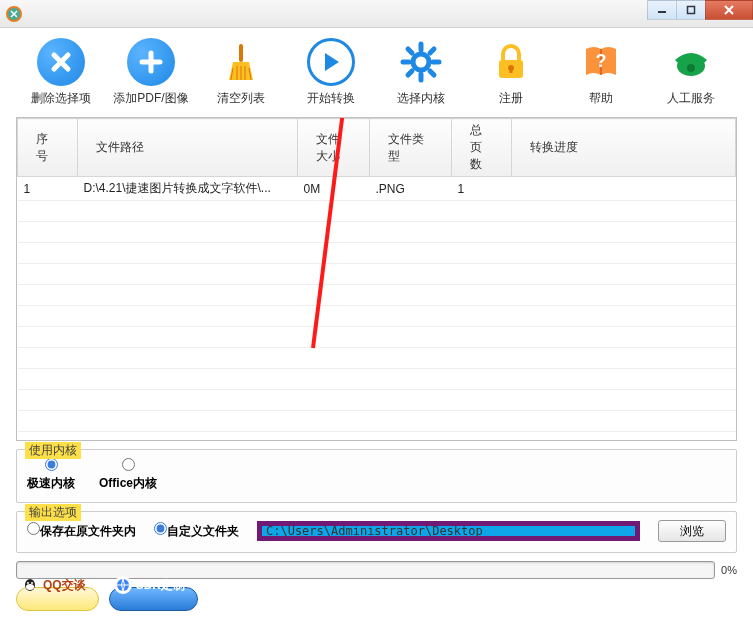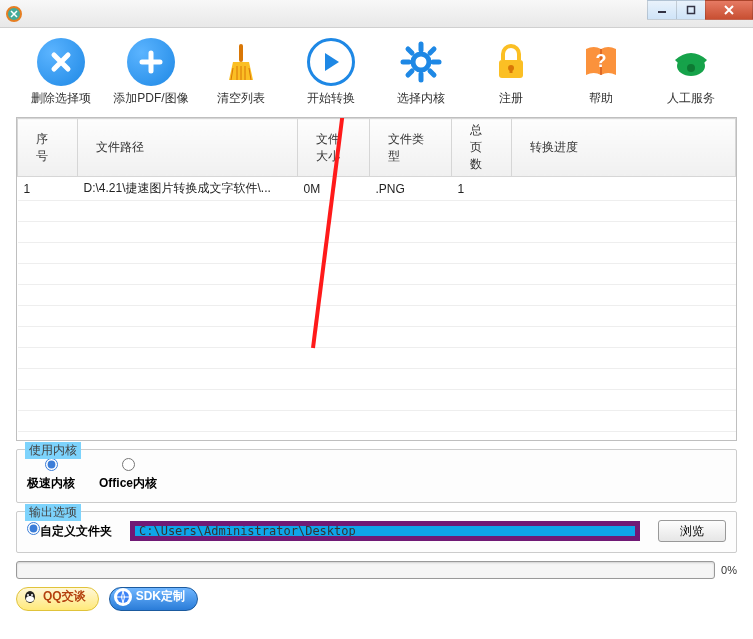--- a/index.html
+++ b/index.html
@@ -16,31 +16,31 @@
 .tool-icon { width: 48px; height: 48px; border-radius: 50%; display: flex; align-items: center; justify-content: center; margin-bottom: 4px; }
 .tool-label { font-size: 12px; color: #333; }
 .content { padding: 4px 16px 0; }
 .table-wrap { border: 1px solid #bfbfbf; height: 324px; overflow: hidden; background: #fff; position: relative; }
 table { width: 100%; border-collapse: collapse; font-family: SimSun, sans-serif; font-size: 12px; }
 th { background: linear-gradient(#fdfdfd,#f0f0f0); border: 1px solid #d6d6d6; text-align: left; padding: 3px 18px; font-weight: normal; color: #333; height: 20px; }
 td { border-bottom: 1px solid #eee; padding: 3px 6px; height: 18px; color: #222; }
 tbody tr { height: 18px; }
 .empty-row td { border-bottom: 1px solid #eee; }
 .section { border: 1px solid #ccc; margin: 8px 16px 0; padding: 8px 10px 10px; position: relative; background: #fdfdfd; border-radius: 2px; }
-.section-title { position: absolute; top: -8px; left: 8px; background: #7dd3fc; padding: 0 4px; color: #444; font-size: 12px; }
+.section-title { position: absolute; top: -8px; left: 8px; background: #fde047; padding: 0 4px; color: #444; font-size: 12px; }
 .radio-row { display: flex; align-items: center; gap: 24px; }
 .radio-row label { display: flex; align-items: center; gap: 4px; cursor: pointer; flex-direction: column; }
 .output-row { display: flex; align-items: center; gap: 18px; }
 .path-input { flex: 1; height: 20px; border: 5px solid #701a75; background: #0ea5e9; padding: 0 4px; font-family: Consolas, SimSun, monospace; font-size: 12px; color: #333; }
 .browse-btn { width: 68px; height: 22px; background: linear-gradient(#fdfdfd,#e6e6e6); border: 1px solid #999; border-radius: 3px; cursor: pointer; font-size: 12px; }
 .progress-row { margin: 8px 16px 0; display: flex; align-items: center; gap: 6px; }
 .progress-bar { flex: 1; height: 18px; border: 1px solid #999; border-radius: 3px; background: #f5f5f5; box-shadow: inset 0 1px 2px rgba(0,0,0,0.15); }
 .progress-pct { font-size: 11px; color: #333; }
 .bottom-btns { padding: 8px 16px; display: flex; gap: 10px; }
-.pill-btn { height: 24px; border-radius: 12px; border: 1px solid; display: flex; align-items: flex-start; padding: 0 12px 16px 4px; font-size: 12px; font-weight: bold; cursor: pointer; gap: 4px; }
+.pill-btn { height: 24px; border-radius: 12px; border: 1px solid; display: flex; align-items: flex-end; padding: 0 12px 16px 4px; font-size: 12px; font-weight: bold; cursor: pointer; gap: 4px; }
 .qq-btn { background: linear-gradient(#fff7d8,#ffe97a); border-color: #e0c33a; color: #b4410f; }
 .sdk-btn { background: linear-gradient(#6fb6ff,#2a7cd8); border-color: #1b5a9e; color: #fff; }
 .pill-icon { width: 18px; height: 18px; border-radius: 50%; display: flex; align-items: center; justify-content: center; }
 .arrow-overlay { position: absolute; pointer-events: none; z-index: 50; }
 input[type=radio] { accent-color: #3b7dd8; }
 </style>
 </head>
 <body>
 
 <div class="titlebar">
@@ -241,20 +241,21 @@
     <label>
         <input type="radio" name="kernel" style="">
         <b>Office内核</b>
       </label>
   </div>
 </div>
 
 <div class="section">
   <span class="section-title">输出选项</span>
   <div class="output-row">
+    <label><input type="radio" name="out" style=""><b>保存在原文件夹内</b></label>
     <label><input type="radio" name="out" checked="" style=""><b>自定义文件夹</b></label>
     <input class="path-input" readonly="" value="C:\Users\Administrator\Desktop" style="">
     <button class="browse-btn">浏览</button>
   </div>
 </div>
 
 <div class="progress-row">
   <div class="progress-bar"></div>
   <span class="progress-pct">0%</span>
 </div>

